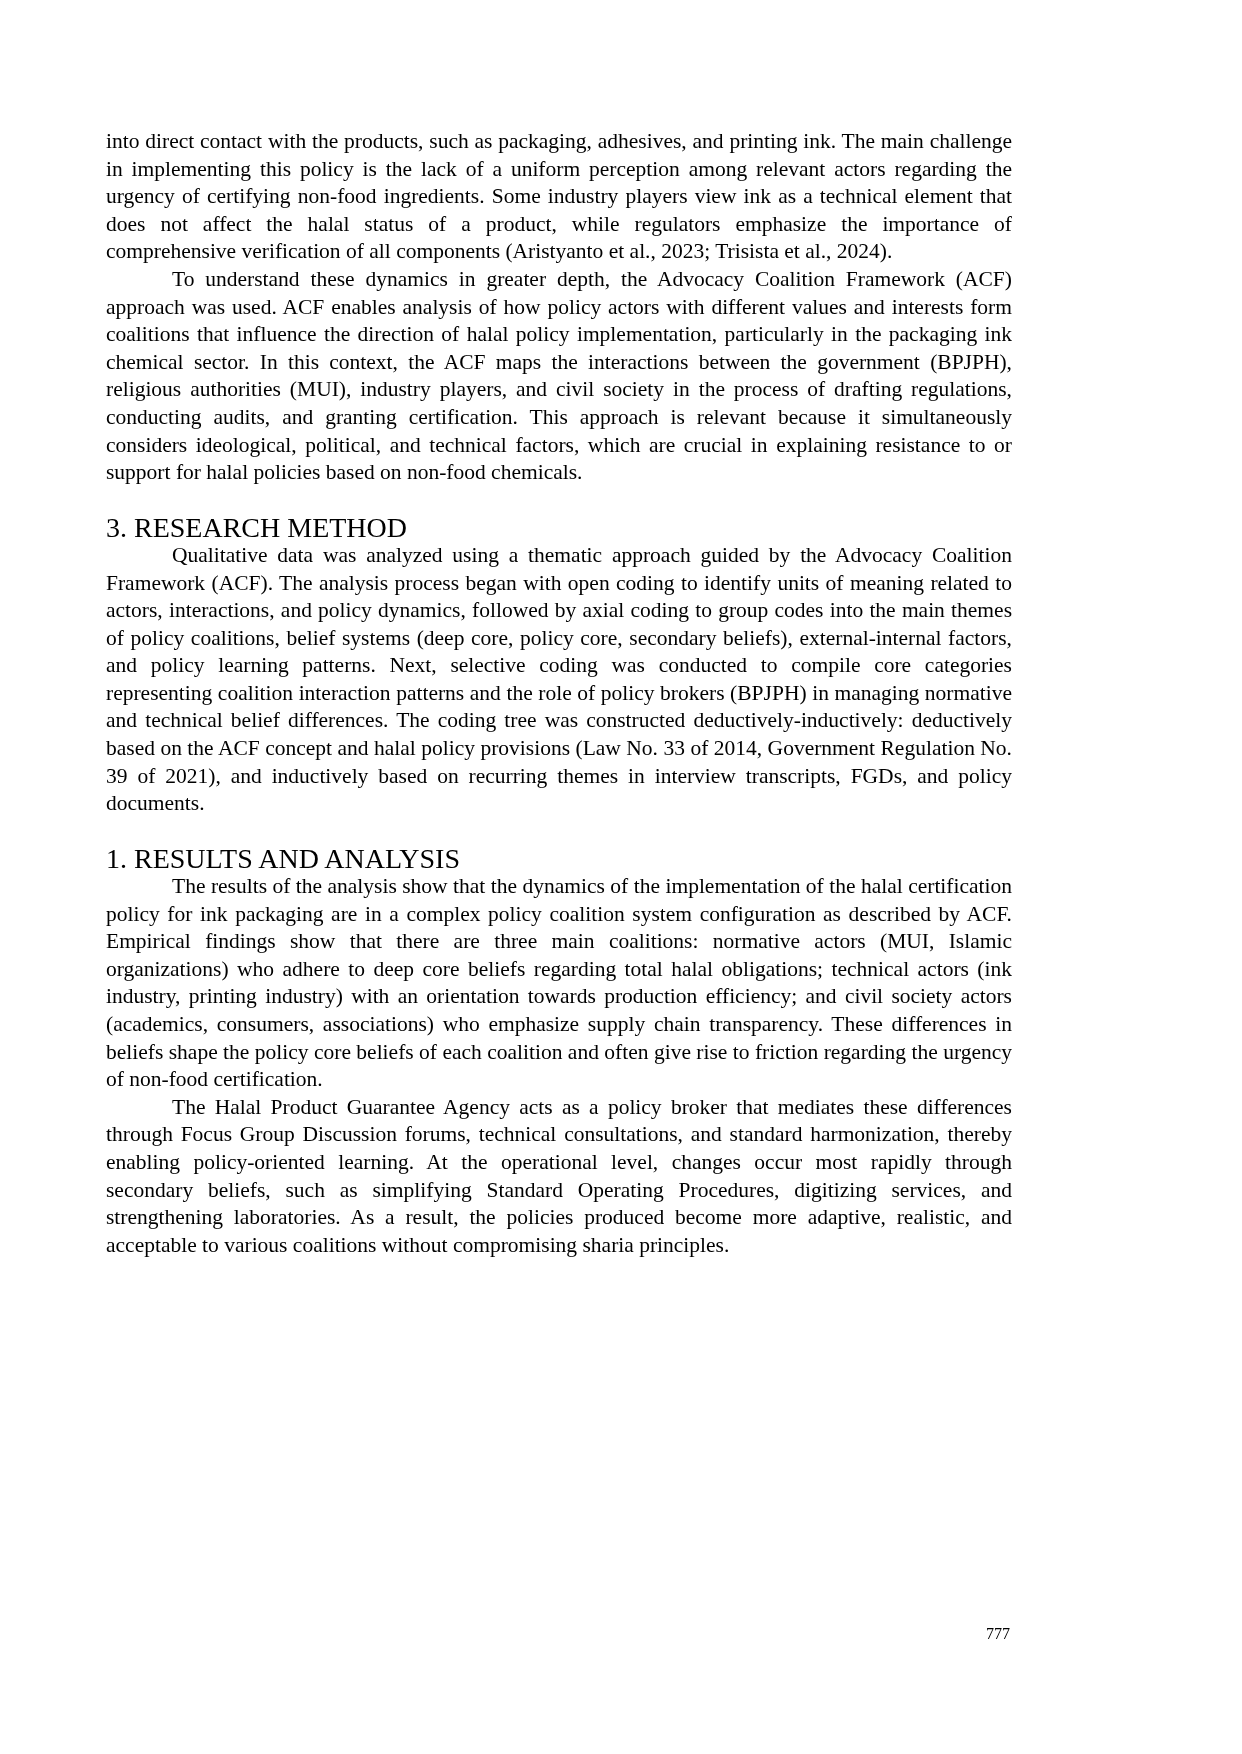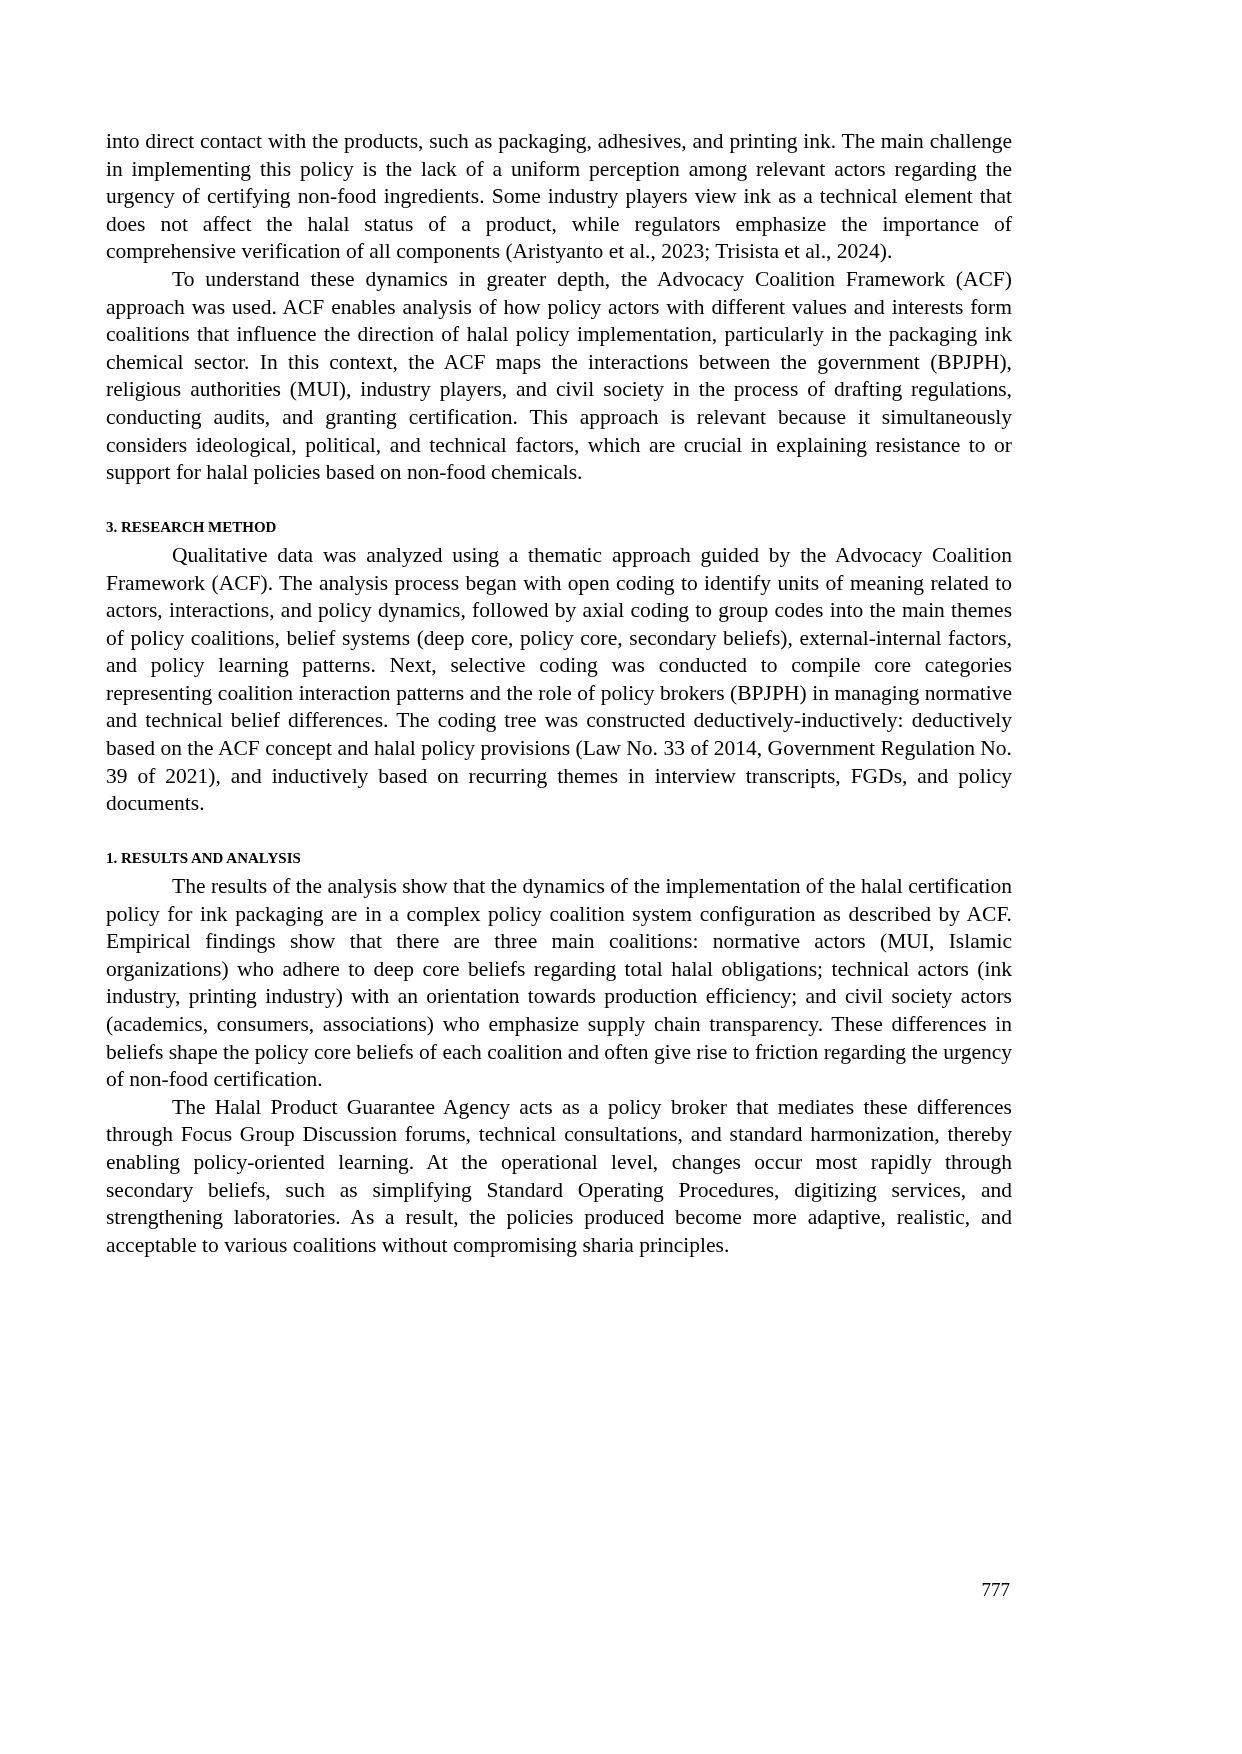--- a/index.html
+++ b/index.html
@@ -26,32 +26,32 @@
     text-align: justify;
   }
   .para {
     margin: 0;
     padding: 0;
   }
   .para.indent {
     text-indent: 66px;
   }
   .section-heading {
-    font-size: 15px;
-    font-weight: bold;
+    font-size: 28px;
+    font-weight: normal;
     margin: 27.6px 0 0 0;
     padding: 0;
     line-height: 27.6px;
     text-align: left;
   }
   .page-number {
     position: absolute;
-    top: 1576px;
+    top: 1620px;
     right: 232px;
-    font-size: 19px;
+    font-size: 16px;
     line-height: 27.6px;
     font-family: Liberation Serif, serif;
   }
 </style>
 </head>
 <body>
 
 <div class="page">
   <div class="body-text">
 

